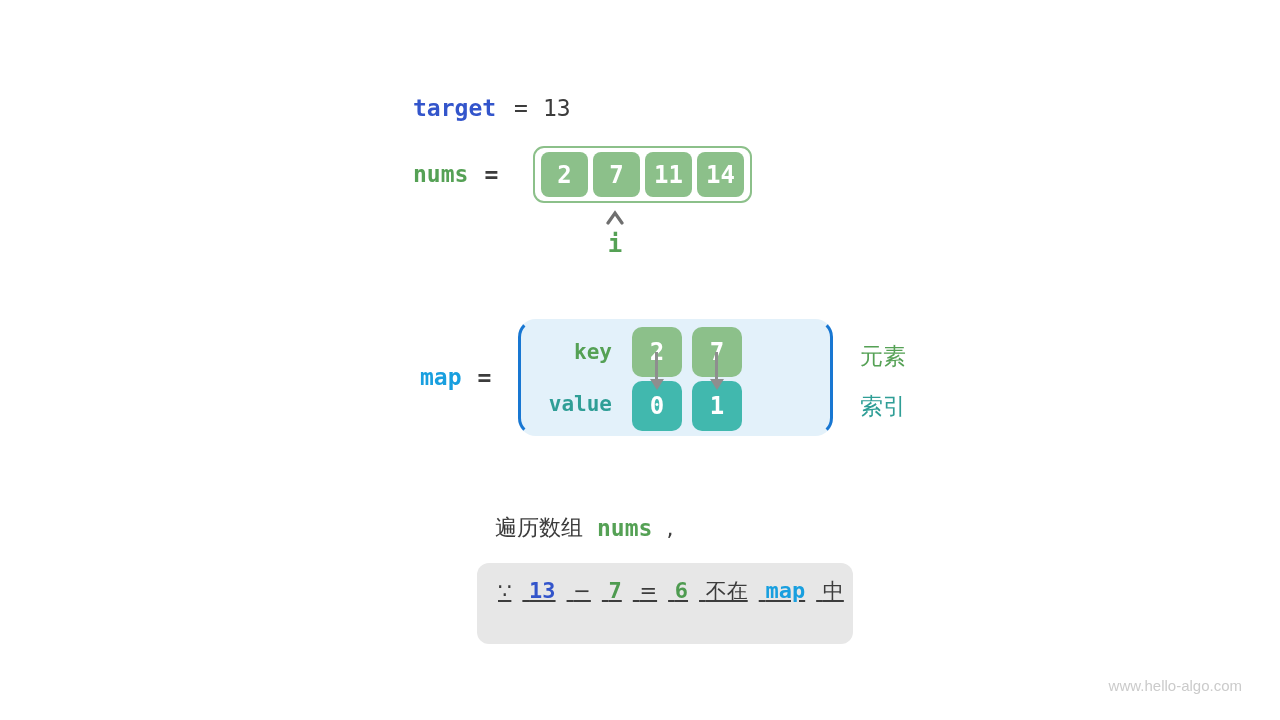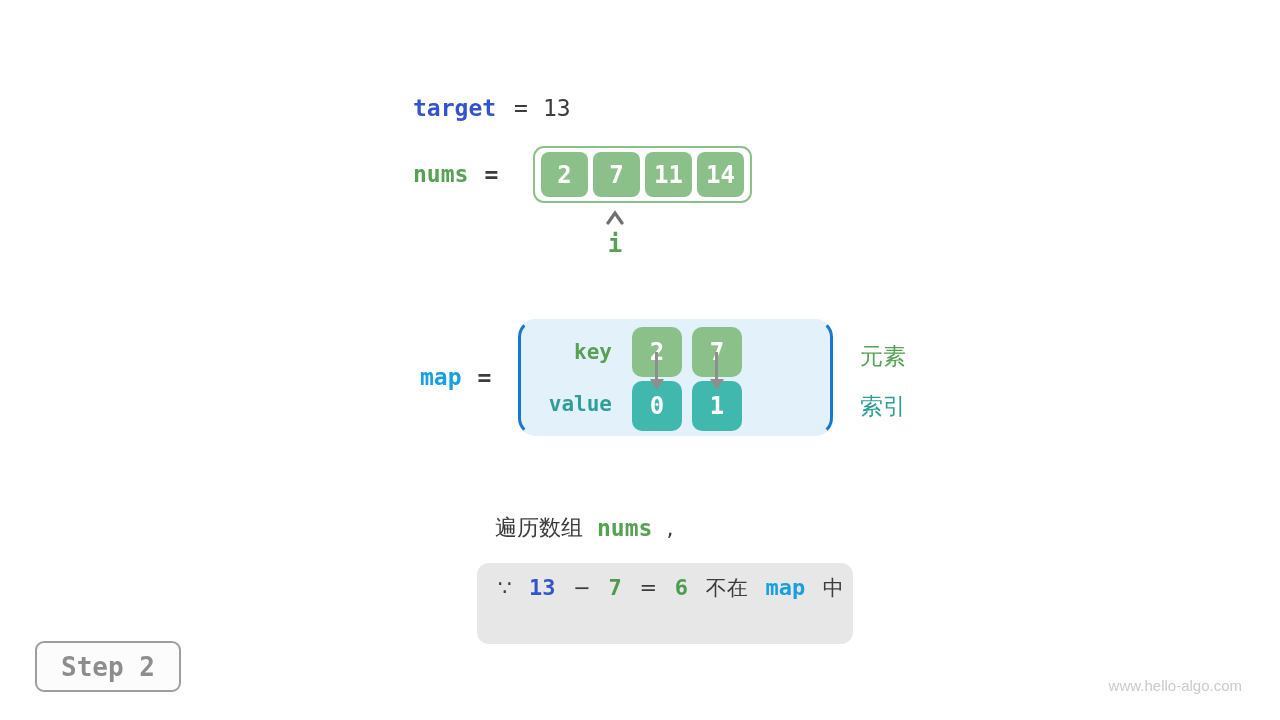--- a/index.html
+++ b/index.html
@@ -79,21 +79,21 @@
   
   .caption { left: 495px; top: 513px; display: flex; align-items: center; font-size: 22px; }
   .caption .code { font-size: 23px; margin-left: 14px; }
   .caption .comma { margin-left: 14px; }
 
   
   .note-box {
     left: 477px; top: 563px; width: 376px; height: 81px;
     background: #e7e7e7; border-radius: 12px;
     padding: 8px 0 0 21px;
-    font-size: 21px; line-height: 33px;
+    font-size: 21px; line-height: 39px; text-decoration: underline;
   }
   .note-line { white-space: nowrap; }
   .tok { margin-right: 11px; }
   .tok:last-child { margin-right: 0; }
   .num { font-family: "DejaVu Sans Mono", "Liberation Mono", monospace; font-weight: bold; font-size: 22px; }
   .num-indigo { color: #3355cb; }
   .num-green  { color: #4e9b50; }
   .code-azure { color: #189fdf; font-family: "DejaVu Sans Mono", "Liberation Mono", monospace; font-weight: bold; font-size: 22px; }
 
   
@@ -180,17 +180,16 @@
       <span class="tok">−</span>
       <span class="tok num num-green">7</span>
       <span class="tok">=</span>
       <span class="tok num num-green">6</span>
       <span class="tok">不在</span>
       <span class="tok code-azure">map</span>
       <span class="tok">中</span>
     </div>
   </div>
 
-  <div class="abs step-badge">Step 2</div>
 
   <div class="abs watermark">www.hello-algo.com</div>
 
 </div>
 
 </body></html>

